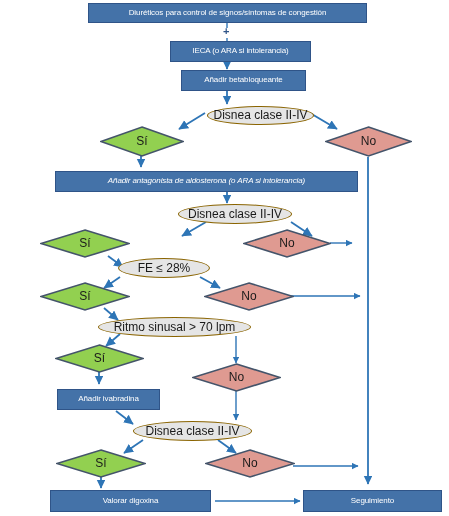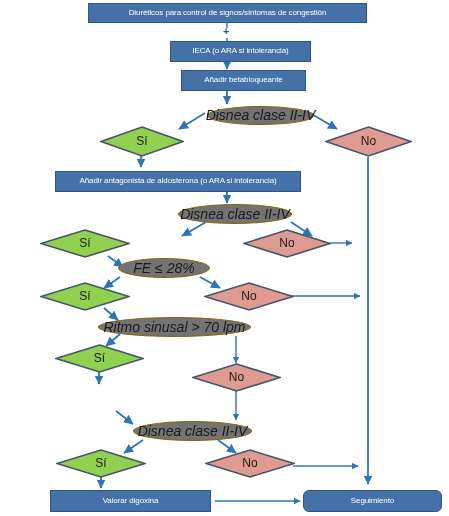--- a/index.html
+++ b/index.html
@@ -30,27 +30,26 @@
   }
   .box {
     background: #4472a8;
     border: 1px solid #2f5488;
     color: #ffffff;
     font-size: 8px;
     letter-spacing: -0.1px;
     white-space: nowrap;
   }
   .ellipse {
-    background: #737373;
+    background: #e5e5e5;
     border: 1px solid #8a6400;
     border-radius: 50%;
     color: #1a1a1a;
-    font-size: 14px;
+    font-size: 12px;
     white-space: nowrap;
-    font-style: italic;
   }
   .diamond {
     color: #1a1a1a;
     font-size: 12px;
   }
   .diamond .dshape {
     position: absolute;
     left: 0; top: 0;
     width: 100%;
     height: 100%;
@@ -175,21 +174,21 @@
     <span class="dlabel">Sí</span>
   </div>
 
   <div class="node diamond" style="left:325px; top:126px; width:87px; height:31px;">
     <svg class="dshape" viewBox="0 0 87 31" preserveAspectRatio="none">
       <polygon points="43.5,1 86,15.5 43.5,30 1,15.5" fill="#df9a91" stroke="#44546a" stroke-width="1.6"></polygon>
     </svg>
     <span class="dlabel">No</span>
   </div>
 
-  <div class="node box" style="left:55px; top:171px; width:246px; height:21px;">
+  <div class="node box" style="left:55px; top:171px; width:303px; height:21px;font-style:italic;">
     <span>Añadir antagonista de aldosterona (o ARA si intolerancia)</span>
   </div>
 
   <div class="node ellipse" style="left:178px; top:204px; width:114px; height:20px;">
     <span>Disnea clase II-IV</span>
   </div>
 
   <div class="node diamond" style="left:40px; top:229px; width:90px; height:29px;">
     <svg class="dshape" viewBox="0 0 90 29" preserveAspectRatio="none">
       <polygon points="45,1 89,14.5 45,28 1,14.5" fill="#92d050" stroke="#44546a" stroke-width="1.6"></polygon>
@@ -233,20 +232,23 @@
     <span class="dlabel">Sí</span>
   </div>
 
   <div class="node diamond" style="left:192px; top:363px; width:89px; height:29px;">
     <svg class="dshape" viewBox="0 0 89 29" preserveAspectRatio="none">
       <polygon points="44.5,1 88,14.5 44.5,28 1,14.5" fill="#df9a91" stroke="#44546a" stroke-width="1.6"></polygon>
     </svg>
     <span class="dlabel">No</span>
   </div>
 
+  <div class="node box" style="left:57px; top:389px; width:103px; height:21px;">
+    <span>Añadir ivabradina</span>
+  </div>
 
   <div class="node ellipse" style="left:133px; top:421px; width:119px; height:20px;">
     <span>Disnea clase II-IV</span>
   </div>
 
   <div class="node diamond" style="left:56px; top:449px; width:90px; height:29px;">
     <svg class="dshape" viewBox="0 0 90 29" preserveAspectRatio="none">
       <polygon points="45,1 89,14.5 45,28 1,14.5" fill="#92d050" stroke="#44546a" stroke-width="1.6"></polygon>
     </svg>
     <span class="dlabel">Sí</span>
@@ -256,17 +258,17 @@
     <svg class="dshape" viewBox="0 0 90 29" preserveAspectRatio="none">
       <polygon points="45,1 89,14.5 45,28 1,14.5" fill="#df9a91" stroke="#44546a" stroke-width="1.6"></polygon>
     </svg>
     <span class="dlabel">No</span>
   </div>
 
   <div class="node box" style="left:50px; top:490px; width:161px; height:22px;">
     <span>Valorar digoxina</span>
   </div>
 
-  <div class="node box" style="left:303px; top:490px; width:139px; height:22px;border-radius:6px;">
+  <div class="node box" style="left:303px; top:490px; width:139px; height:22px;">
     <span>Seguimiento</span>
   </div>
 
 </div>
 
 </body></html>

